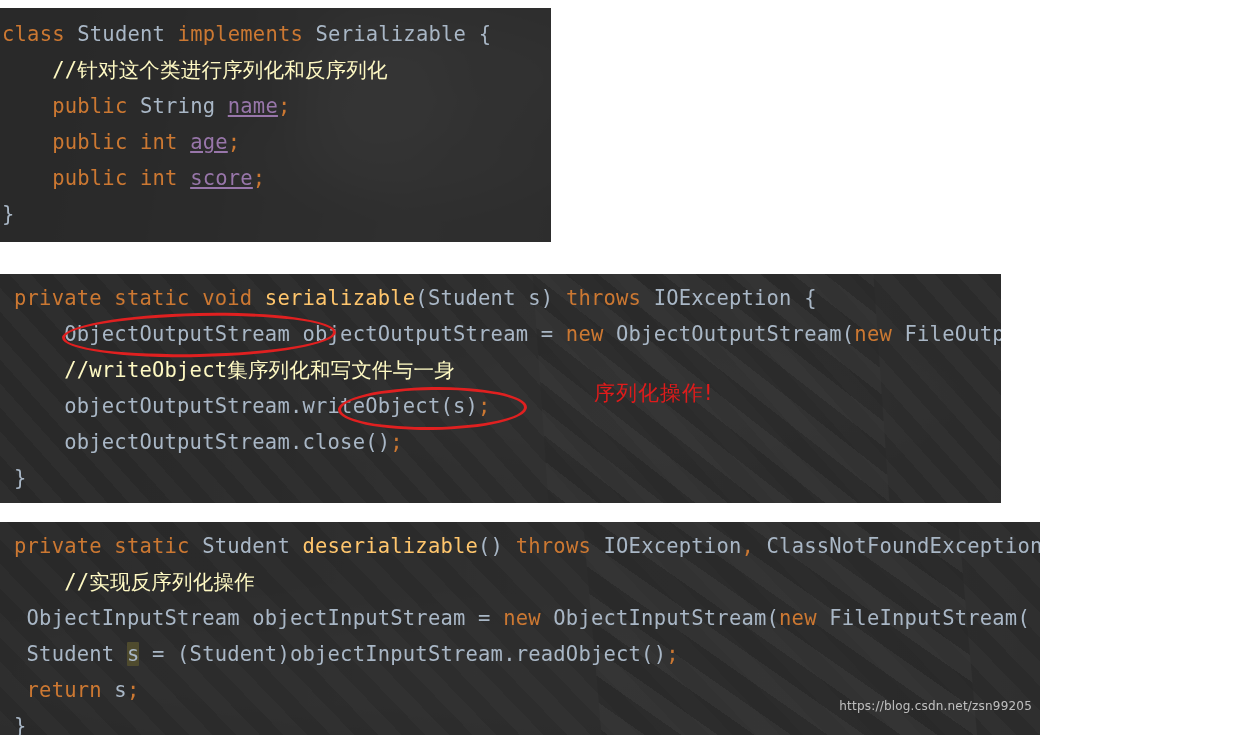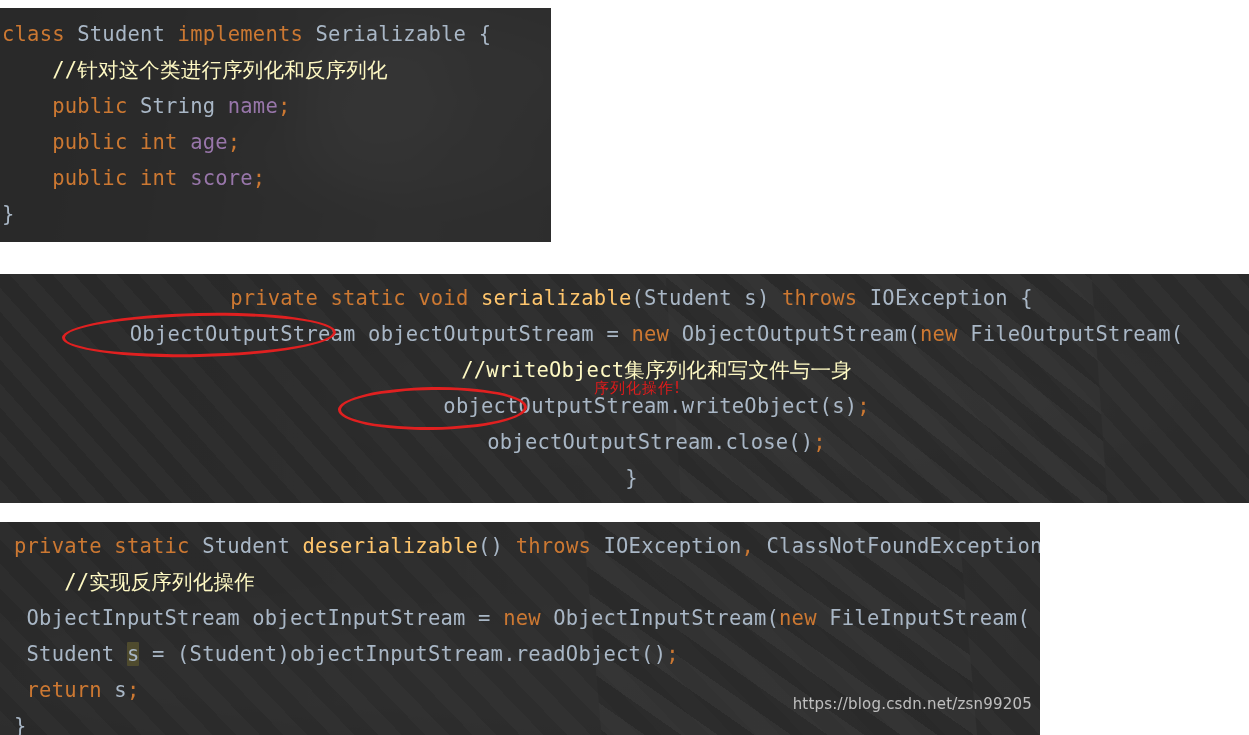--- a/index.html
+++ b/index.html
@@ -35,32 +35,32 @@
     white-space:pre;
     font-size:20.5px;
     line-height:36px;
     letter-spacing:.2px;
   }
 
   
   .kw{color:#cc7832;}
   .id{color:#a9b7c6;}
   .fn{color:#ffc66d;}
-  .fld{color:#9876aa;}
+  .fld{color:#9876aa;text-decoration:underline;}
   .cm{color:#fef9c3;}
   .punc{color:#a9b7c6;}
   .semi{color:#cc7832;}
   .brace{color:#a9b7c6;}
   .hl{background:#4f4b2e;border-radius:1px;}
 
   
   #block1{left:0;top:8px;width:551px;height:234px;}
   #block1 .code{padding:8px 0 0 2px;}
 
-  #block2{left:0;top:274px;width:1249px;height:229px;text-align:center;}
+  #block2{left:0;top:274px;width:1001px;height:229px;}
   #block2 .code{padding:6px 0 0 14px;}
 
   #block3{left:0;top:522px;width:1040px;height:213px;}
   #block3 .code{padding:6px 0 0 14px;}
 
   
   .ph-a{
     background:
       radial-gradient(circle at 68% 38%, rgba(220,220,220,.55) 0 9%, rgba(0,0,0,0) 26%),
       radial-gradient(ellipse at 76% 62%, rgba(190,190,190,.40) 0 12%, rgba(0,0,0,0) 34%),
@@ -99,34 +99,34 @@
     background:transparent;
     pointer-events:none;
   }
   #ellipse1{left:62px;top:313px;width:268px;height:38px;transform:rotate(-1.2deg);}
   #ellipse2{left:338px;top:387px;width:183px;height:37px;transform:rotate(-0.8deg);}
 
   .annot{
     position:absolute;z-index:6;
     color:#e01b1b;
     font-family:"DejaVu Sans","Liberation Sans",sans-serif;
-    font-size:15px;
+    font-size:21px;
     font-weight:500;
     letter-spacing:1px;
     white-space:nowrap;
   }
   #annot1{left:594px;top:379px;}
 
   
   .watermark{
     position:absolute;z-index:7;
     right:8px;bottom:22px;
     color:rgba(226,226,226,.80);
     font-family:"DejaVu Sans","Liberation Sans",sans-serif;
-    font-size:15px;
+    font-size:12px;
     letter-spacing:.2px;
     white-space:nowrap;
     mix-blend-mode:normal;
   }
 </style>
 </head>
 <body>
 
 <div class="canvas">
 

